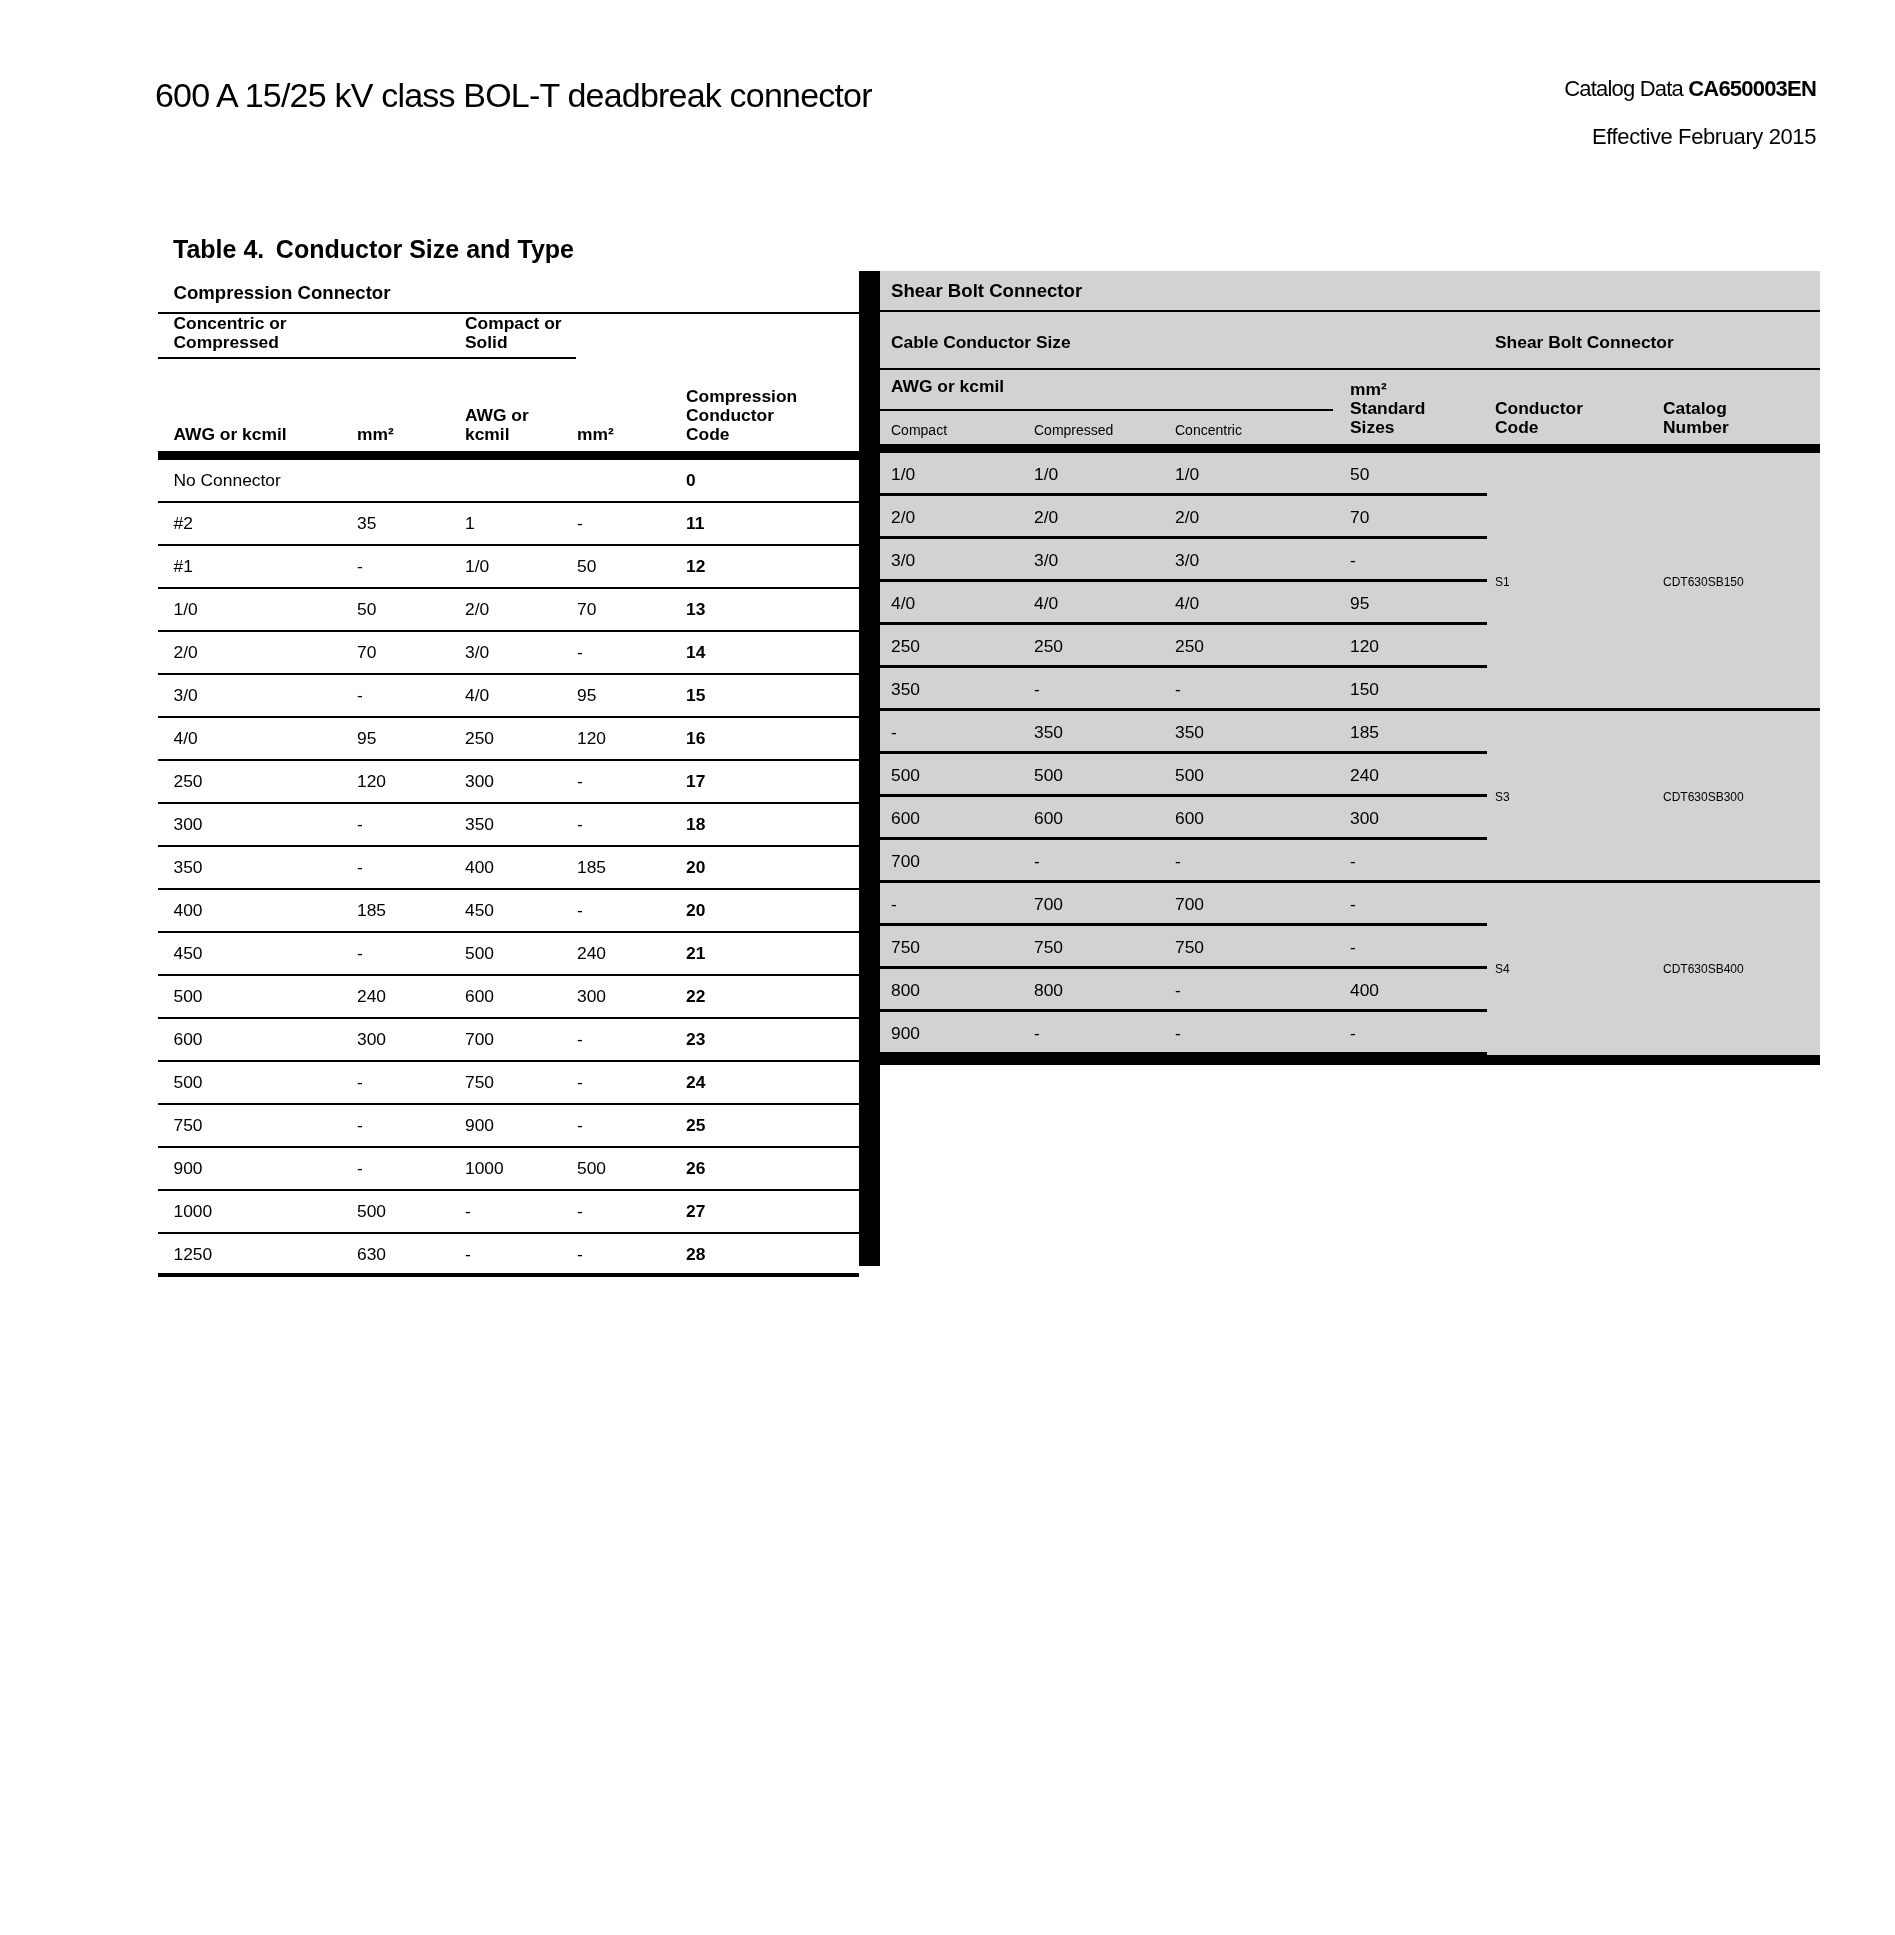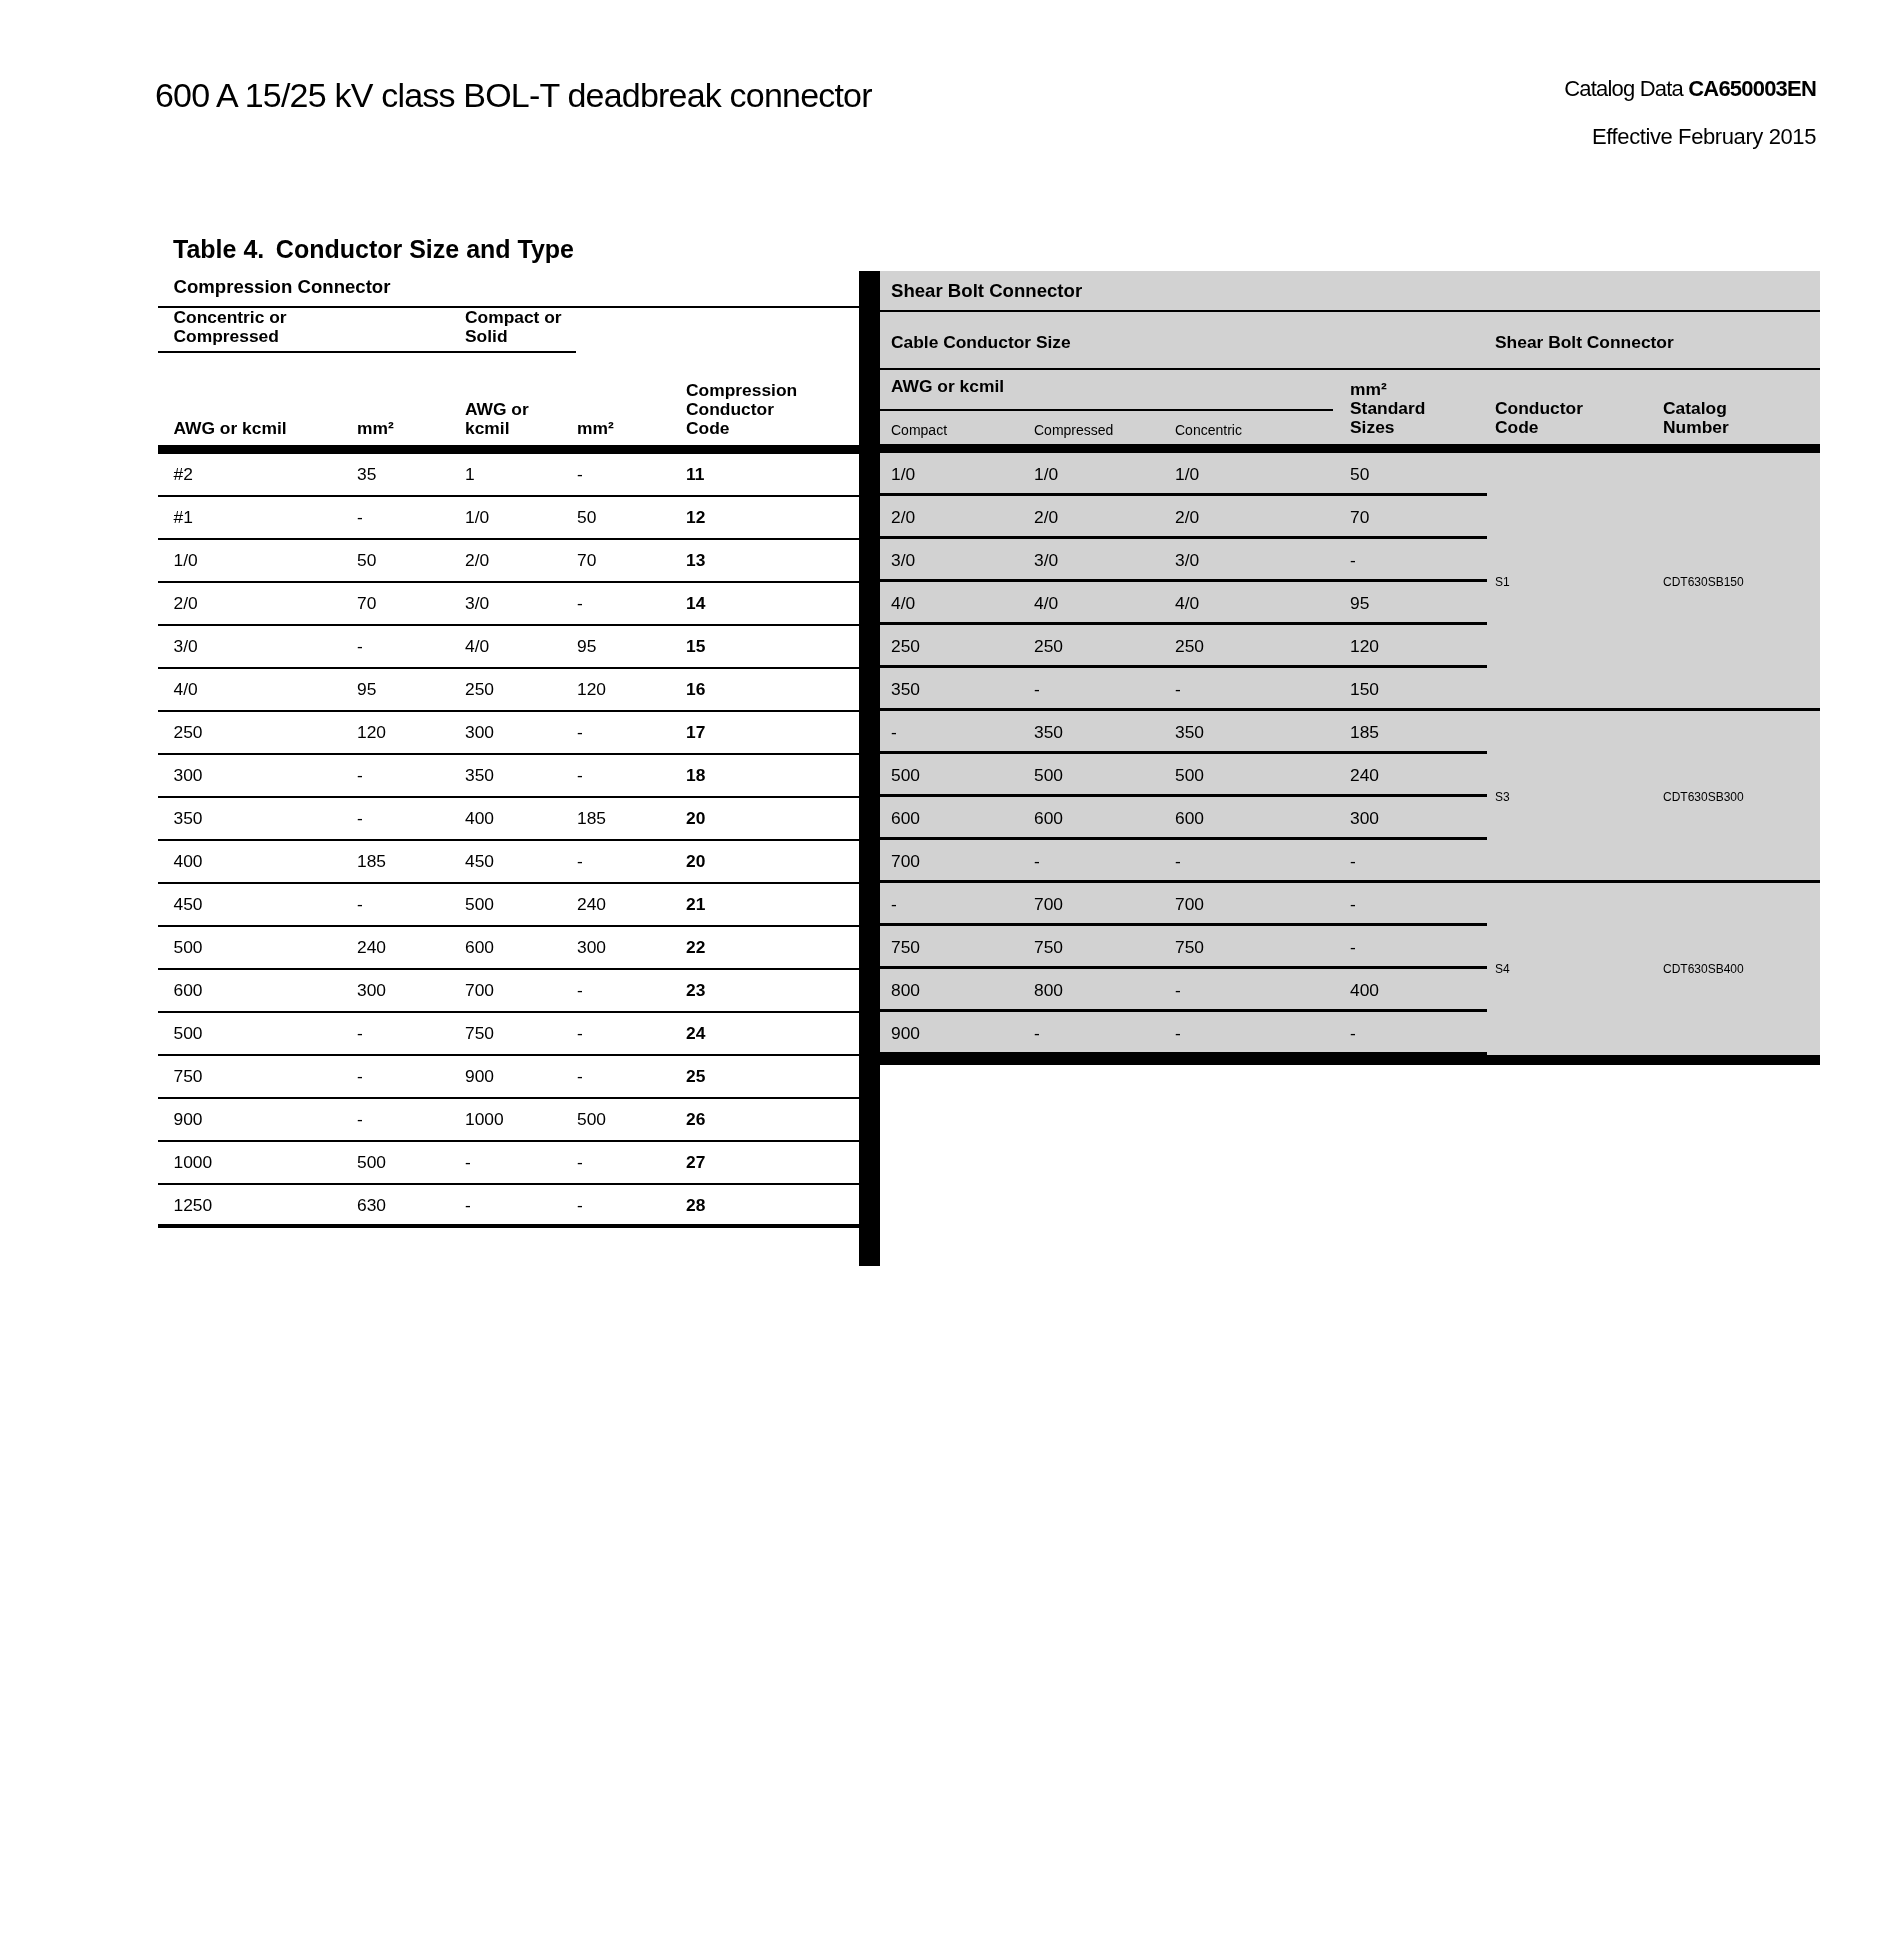--- a/index.html
+++ b/index.html
@@ -6,21 +6,21 @@
   .page{position:relative;width:1896px;height:2453px;background:#ffffff;
         font-family:"Liberation Sans","DejaVu Sans",sans-serif;color:#000;overflow:hidden;}
   .b{font-weight:bold;}
   
   .title-left{position:absolute;left:155px;top:76px;font-size:34px;letter-spacing:-0.8px;white-space:nowrap;}
   .title-right{position:absolute;right:80px;top:76px;font-size:22px;letter-spacing:-0.8px;white-space:nowrap;}
   .effective{position:absolute;right:80px;top:124px;font-size:22px;letter-spacing:-0.4px;}
   .table-title{position:absolute;left:173px;top:235px;font-size:25px;white-space:nowrap;}
   .table-title .tt2{margin-left:11.6px;text-align:center;}
   
-  .ltable{position:absolute;left:158px;top:271px;width:701px;}
+  .ltable{position:absolute;left:158px;top:277px;width:701px;}
   .lh1{position:relative;height:37px;border-bottom:2.3px solid #000;box-sizing:border-box;}
   .lh1 .mh{position:absolute;left:15.5px;bottom:7.7px;font-size:18.6px;white-space:nowrap;}
   .lh2{position:relative;height:45px;}
   .lh2 .mh{position:absolute;bottom:6.2px;font-size:17.4px;line-height:19.4px;white-space:pre-line;}
   .lh2rule{position:absolute;left:0;bottom:0;width:418px;height:2.3px;background:#000;}
   .lh3{position:relative;height:92px;}
   .lh3 .mh{position:absolute;bottom:6.2px;font-size:17.4px;line-height:19.4px;white-space:pre-line;}
   .thickbar{height:8.5px;background:#000;}
   .lrow{position:relative;height:43px;border-bottom:2.3px solid #000;box-sizing:border-box;}
   .lrow:last-child{border-bottom-width:4.3px;}
@@ -82,20 +82,27 @@
       <span class="mh b" style="left:307px">AWG or
 kcmil</span>
       <span class="mh b" style="left:419px">mm²</span>
       <span class="mh b" style="left:528px">Compression
 Conductor
 Code</span>
     </div>
     <div class="thickbar"></div>
     <div class="lbody">
         <div class="lrow">
+          <span class="dcell lc0">No Connector</span>
+          <span class="dcell lc1"></span>
+          <span class="dcell lc2"></span>
+          <span class="dcell lc3"></span>
+          <span class="dcell lc4 b">0</span>
+        </div>
+        <div class="lrow">
           <span class="dcell lc0">#2</span>
           <span class="dcell lc1">35</span>
           <span class="dcell lc2">1</span>
           <span class="dcell lc3">-</span>
           <span class="dcell lc4 b">11</span>
         </div>
         <div class="lrow">
           <span class="dcell lc0">#1</span>
           <span class="dcell lc1">-</span>
           <span class="dcell lc2">1/0</span>

